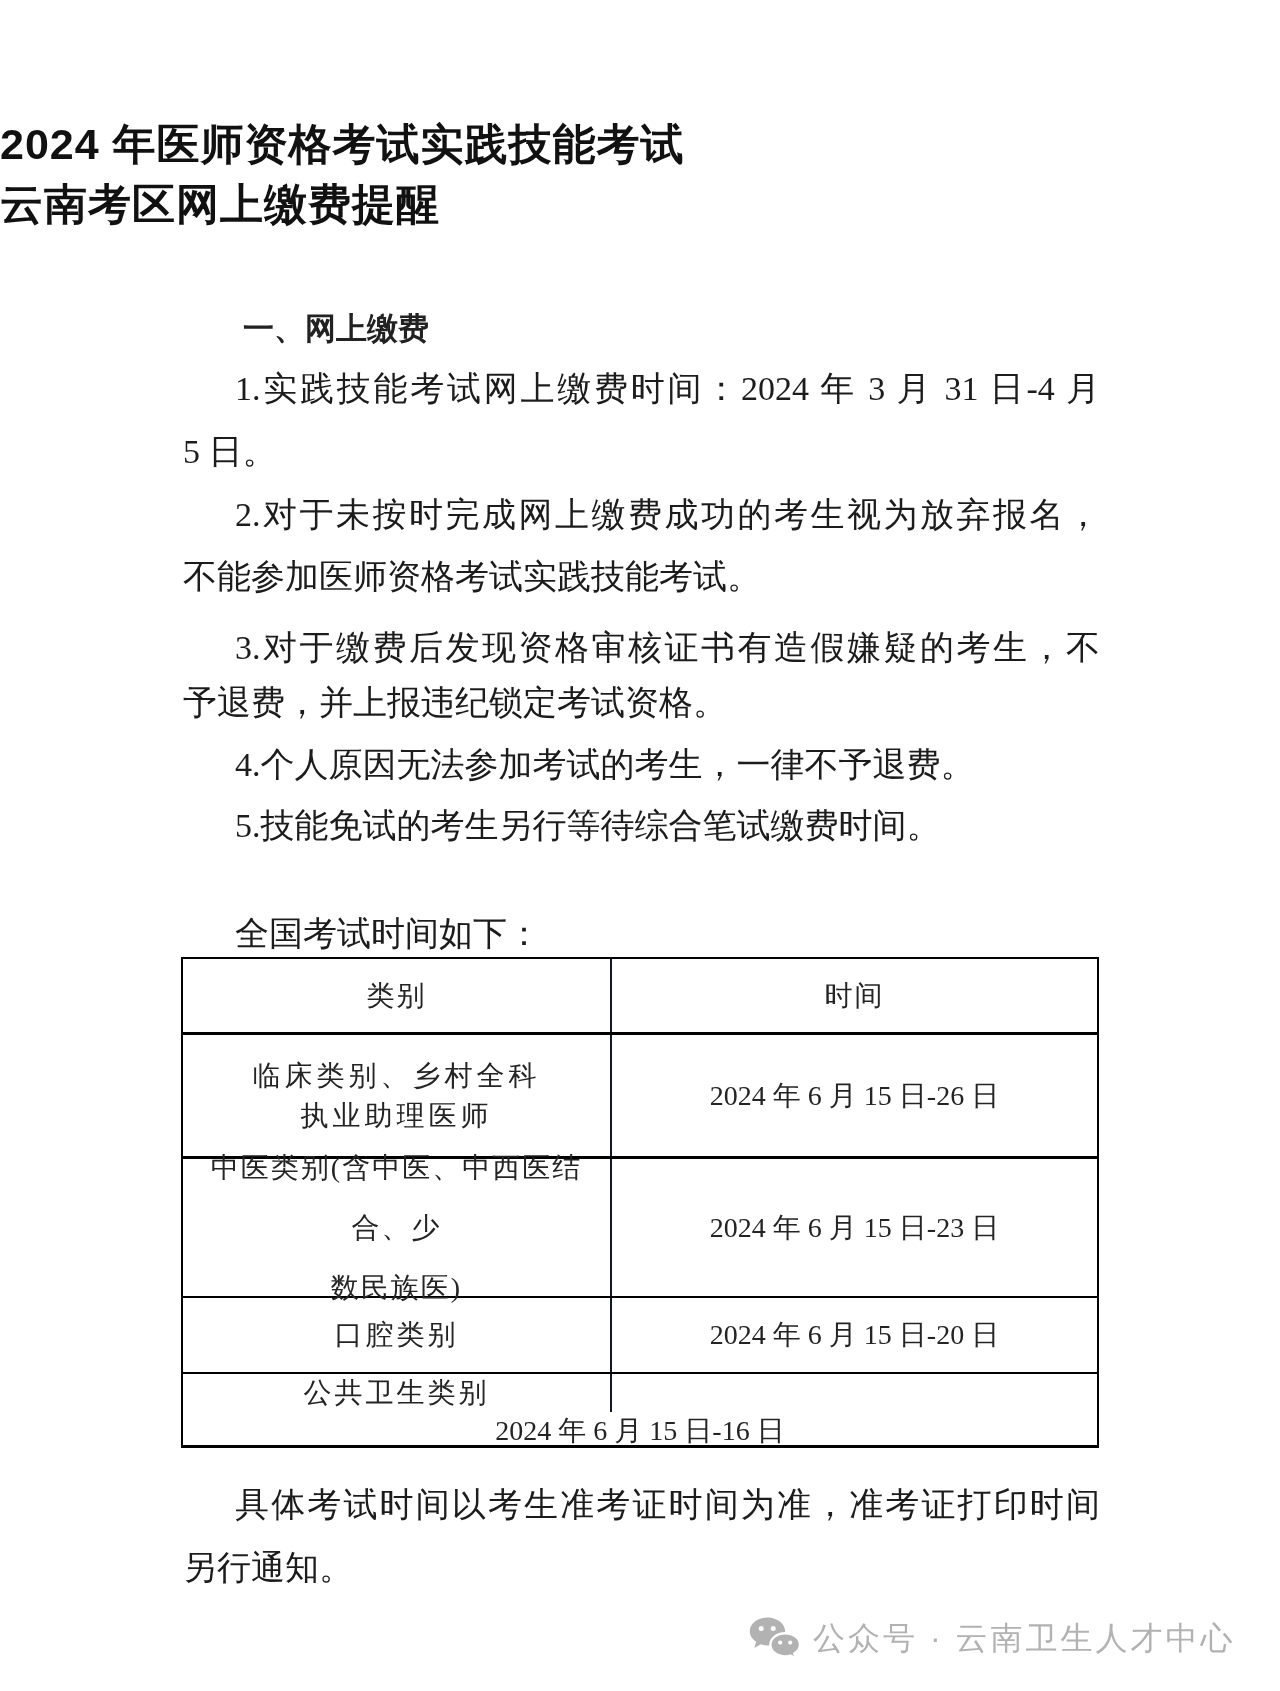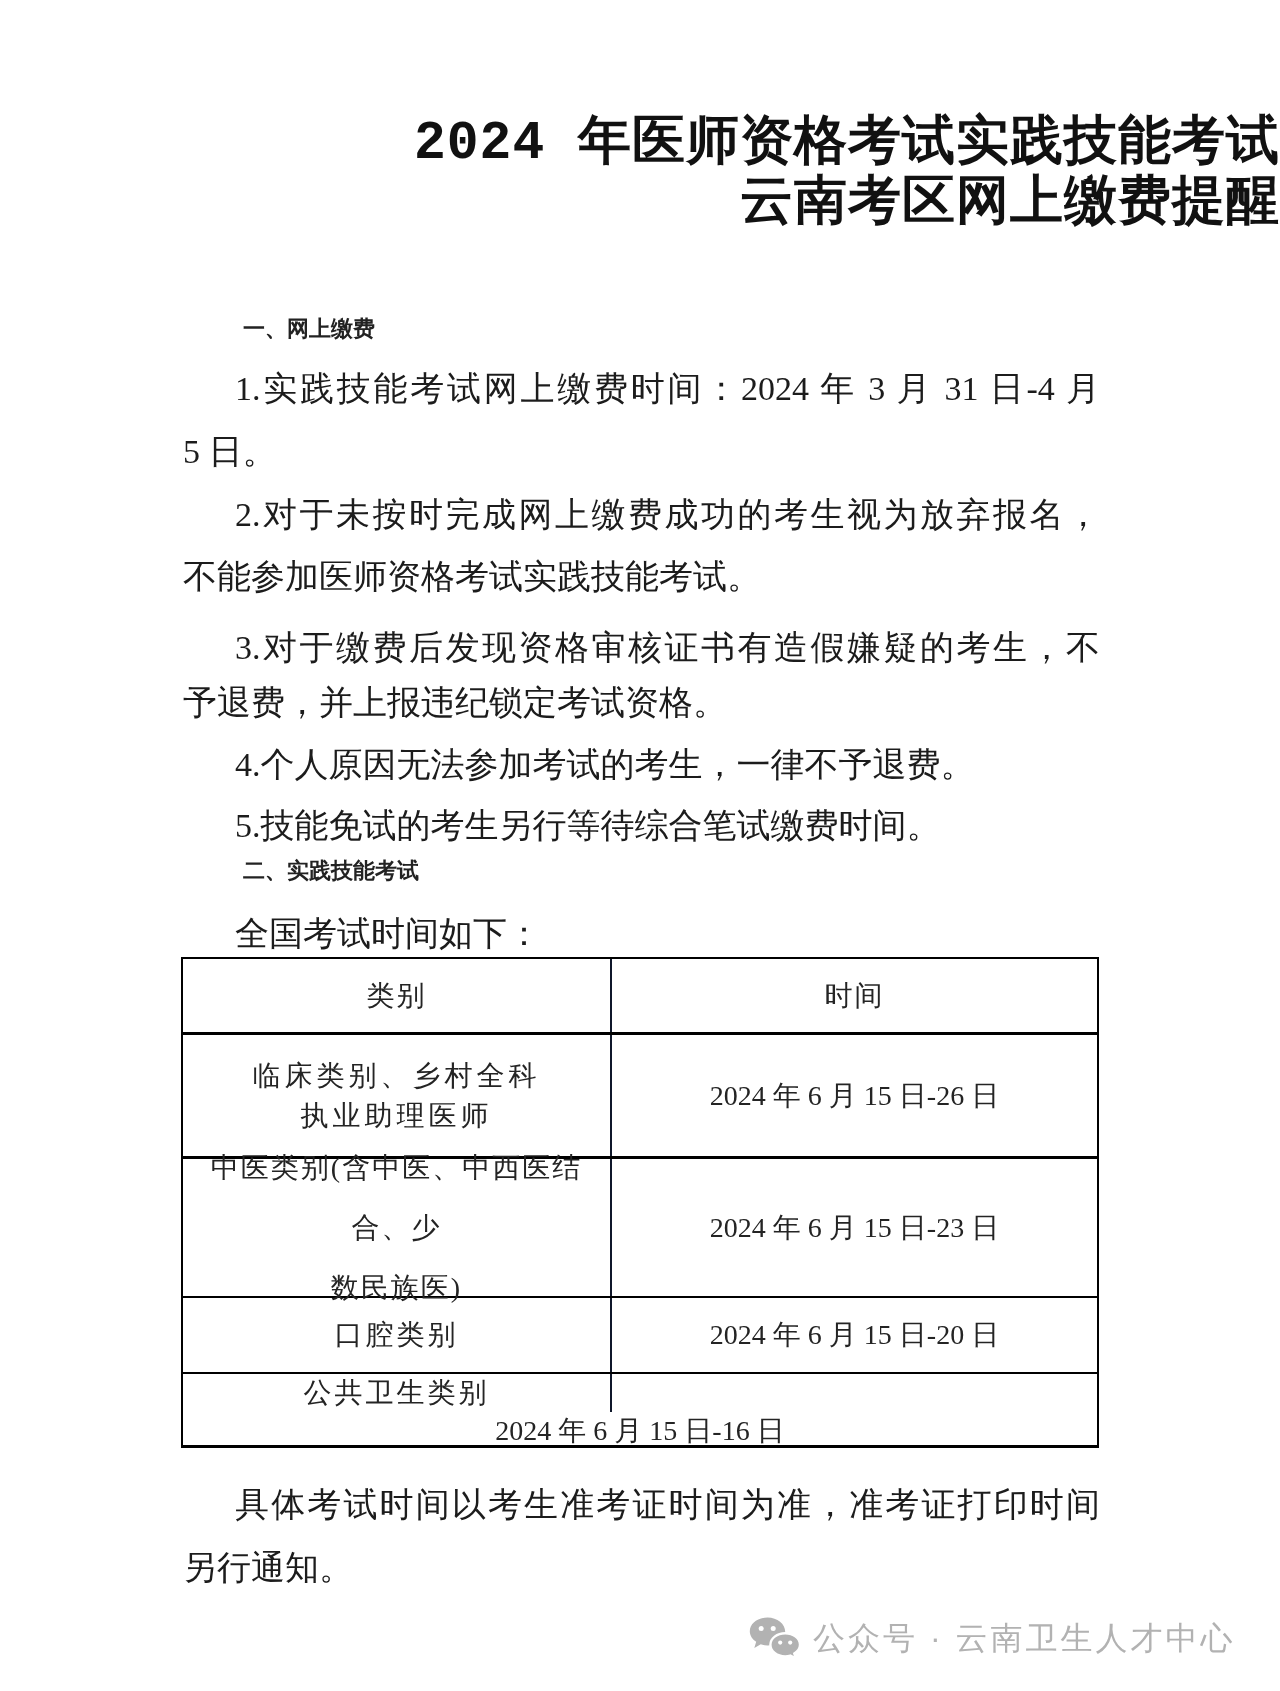--- a/index.html
+++ b/index.html
@@ -2,29 +2,29 @@
 <html><head>
 <meta charset="utf-8">
 <style>
   html,body{margin:0;padding:0;background:#ffffff;}
   .page{
     position:relative;width:1280px;height:1691px;background:#ffffff;
     font-family:"Liberation Serif", serif;color:#1c1c1c;overflow:hidden;
   }
   
   .doc-title{
-    position:absolute;top:114px;left:0;width:1280px;text-align:right;
-    font-weight:700;font-size:53px;line-height:60px;letter-spacing:1px;
-    font-family:Liberation Mono, monospace;color:#111;
+    position:absolute;top:114px;left:0;width:1280px;text-align:left;
+    font-weight:700;font-size:43px;line-height:60px;letter-spacing:1px;
+    font-family:Liberation Sans, sans-serif;color:#111;
   }
   
   .sec-heading{
     position:absolute;left:183px;width:917px;box-sizing:border-box;
     padding-left:60px;font-family:"Liberation Sans", sans-serif;
-    font-weight:700;font-size:22px;line-height:36px;color:#222;
+    font-weight:700;font-size:31px;line-height:36px;color:#222;
   }
   .h1-pos{top:311px;}
   .h2-pos{top:853px;}
   
   .bl{
     position:absolute;left:183px;width:917px;font-size:34px;line-height:40px;
     white-space:nowrap;color:#1c1c1c;
   }
   .ind{text-indent:52px;}
   .just{white-space:normal;text-align:justify;text-align-last:justify;}
@@ -84,21 +84,20 @@
 
   <div class="bl ind just p2l1">2.对于未按时完成网上缴费成功的考生视为放弃报名，</div>
   <div class="bl p2l2">不能参加医师资格考试实践技能考试。</div>
 
   <div class="bl ind just p3l1">3.对于缴费后发现资格审核证书有造假嫌疑的考生，不</div>
   <div class="bl p3l2">予退费，并上报违纪锁定考试资格。</div>
 
   <div class="bl ind p4l1">4.个人原因无法参加考试的考生，一律不予退费。</div>
   <div class="bl ind p5l1">5.技能免试的考生另行等待综合笔试缴费时间。</div>
 
-  <div class="sec-heading h2-pos">二、实践技能考试</div>
   <div class="bl ind intro-pos">全国考试时间如下：</div>
 
   <div class="tbl">
     <div class="tr no-top h-head">
       <div class="td-cat th-cell">类别</div>
       <div class="td-time th-cell">时间</div>
     </div>
 
     <div class="tr thick-top h-r1">
       <div class="td-cat">

